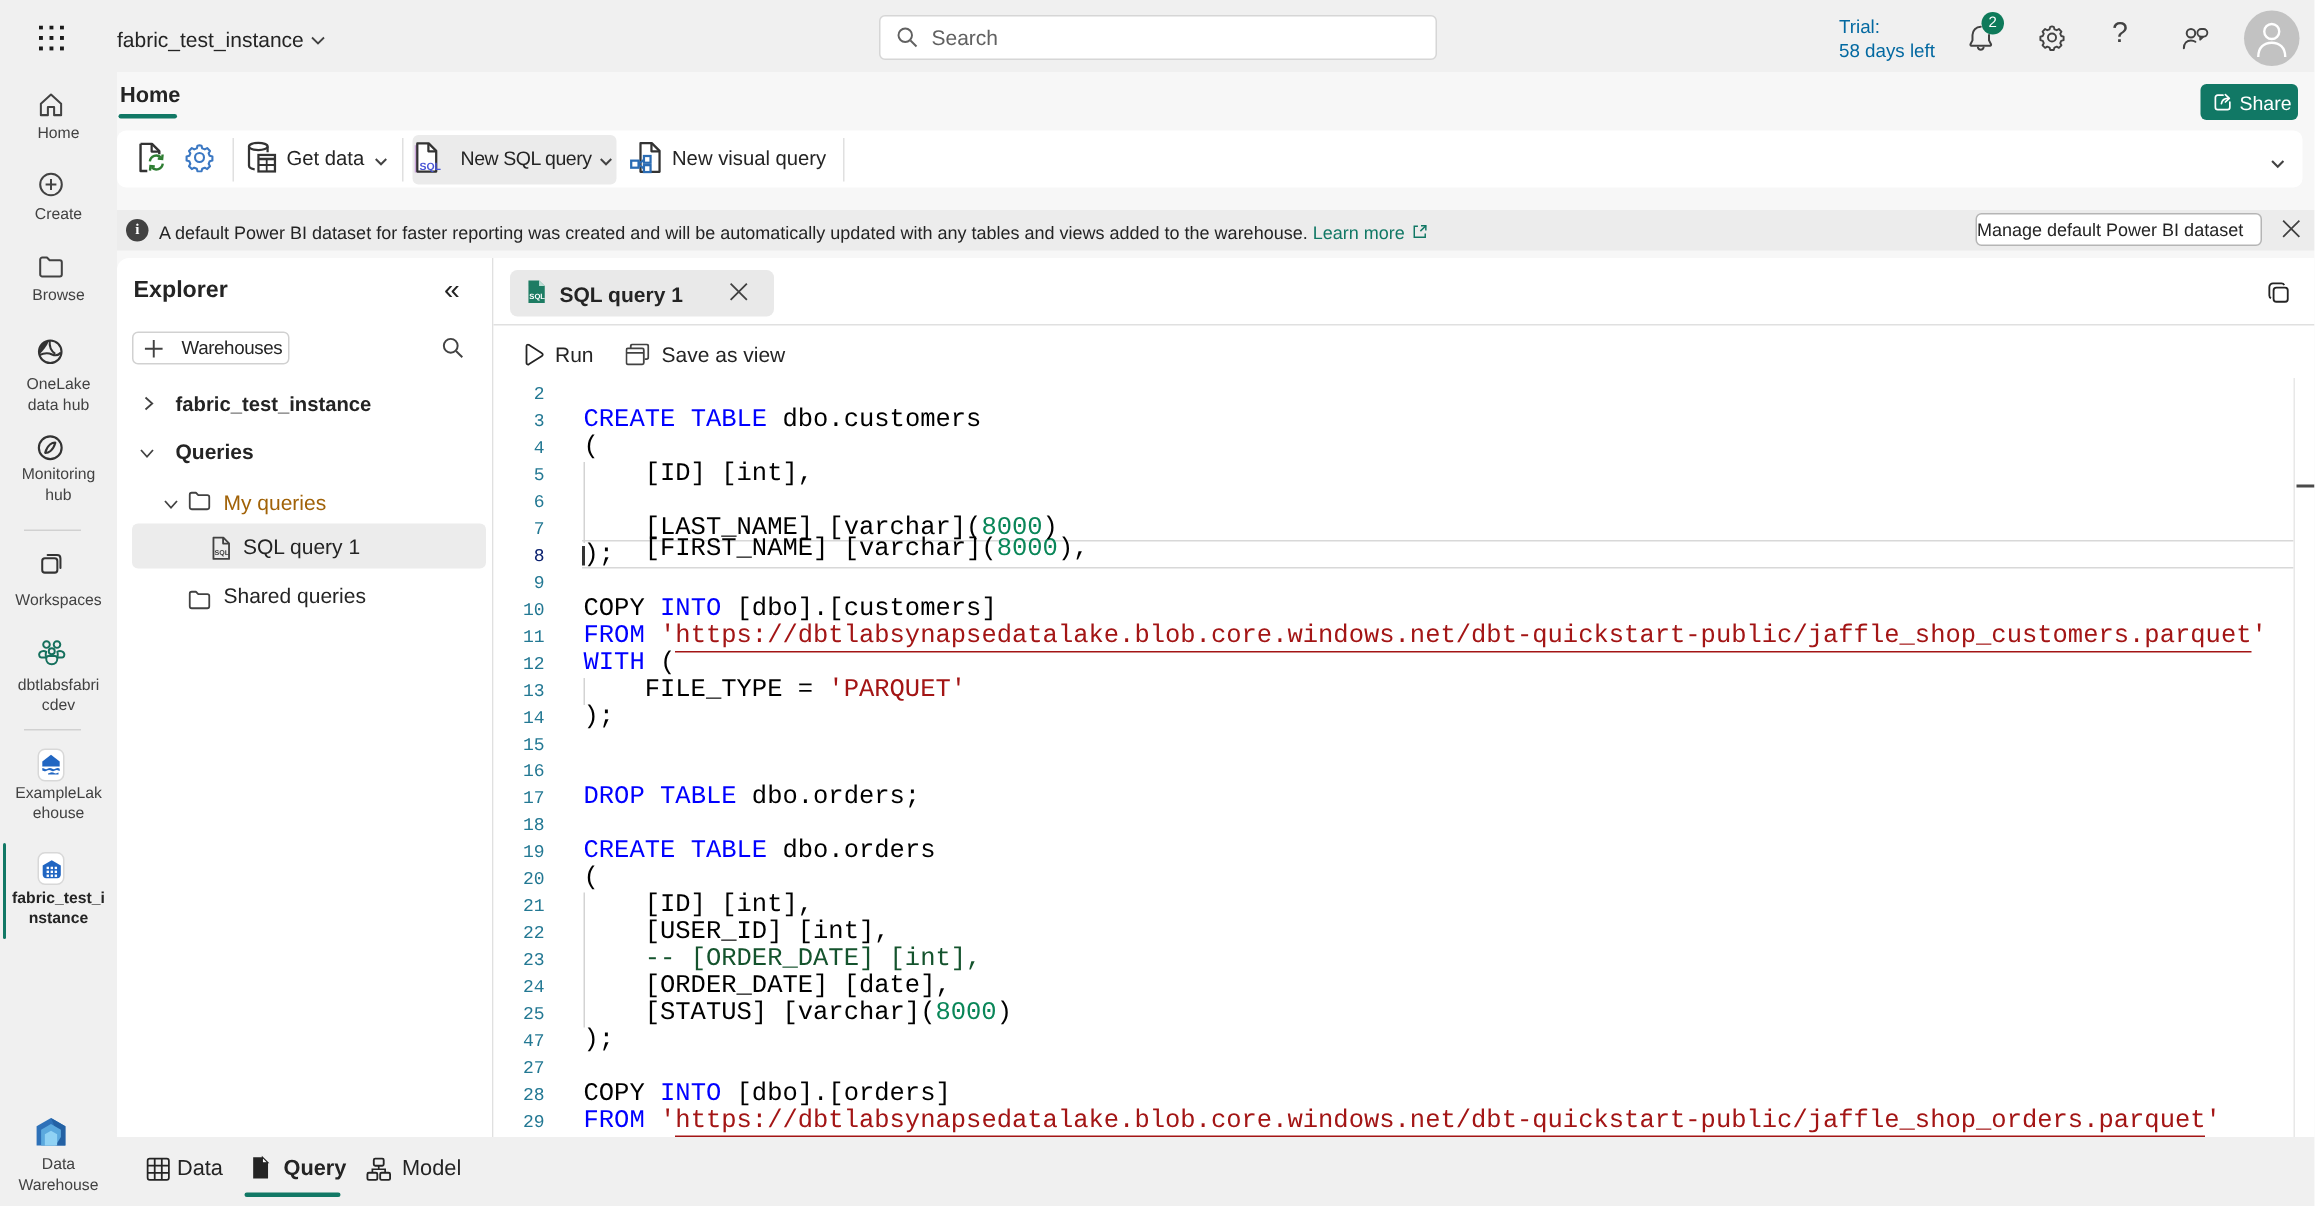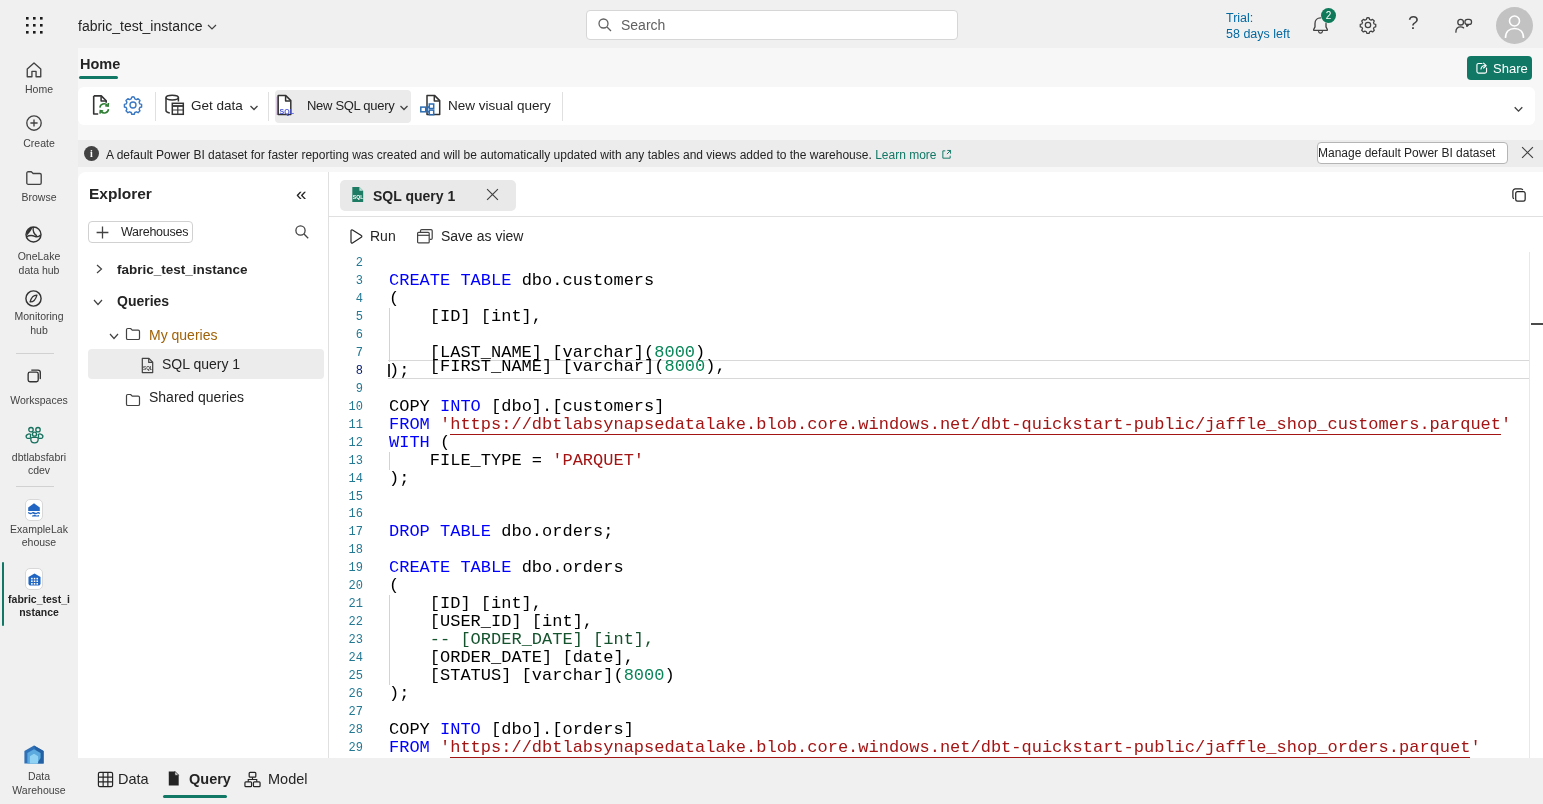--- a/index.html
+++ b/index.html
@@ -421,21 +421,21 @@
   <div class="ln" style="top:505.48px;">16</div>
   <div class="ln" style="top:523.44px;">17</div>
   <div class="ln" style="top:541.41px;">18</div>
   <div class="ln" style="top:559.37px;">19</div>
   <div class="ln" style="top:577.33px;">20</div>
   <div class="ln" style="top:595.3px;">21</div>
   <div class="ln" style="top:613.26px;">22</div>
   <div class="ln" style="top:631.22px;">23</div>
   <div class="ln" style="top:649.19px;">24</div>
   <div class="ln" style="top:667.15px;">25</div>
-  <div class="ln" style="top:685.11px;">26</div>
+  <div class="ln" style="top:685.11px;">47</div>
   <div class="ln" style="top:703.07px;">27</div>
   <div class="ln" style="top:721.04px;">28</div>
   <div class="ln" style="top:739px;">29</div>
 
   <div class="cl" style="top:271.96px;"><span class="k">CREATE</span> <span class="k">TABLE</span> dbo.customers</div>
   <div class="cl" style="top:289.93px;">(</div>
   <div class="cl" style="top:307.89px;">    [ID] [int],</div>
   <div class="cl" style="top:325.85px;margin-top:32px;">    [FIRST_NAME] [varchar](<span class="n">8000</span>),</div>
   <div class="cl" style="top:343.81px;">    [LAST_NAME] [varchar](<span class="n">8000</span>)</div>
   <div class="cl" style="top:361.78px;">);</div>

